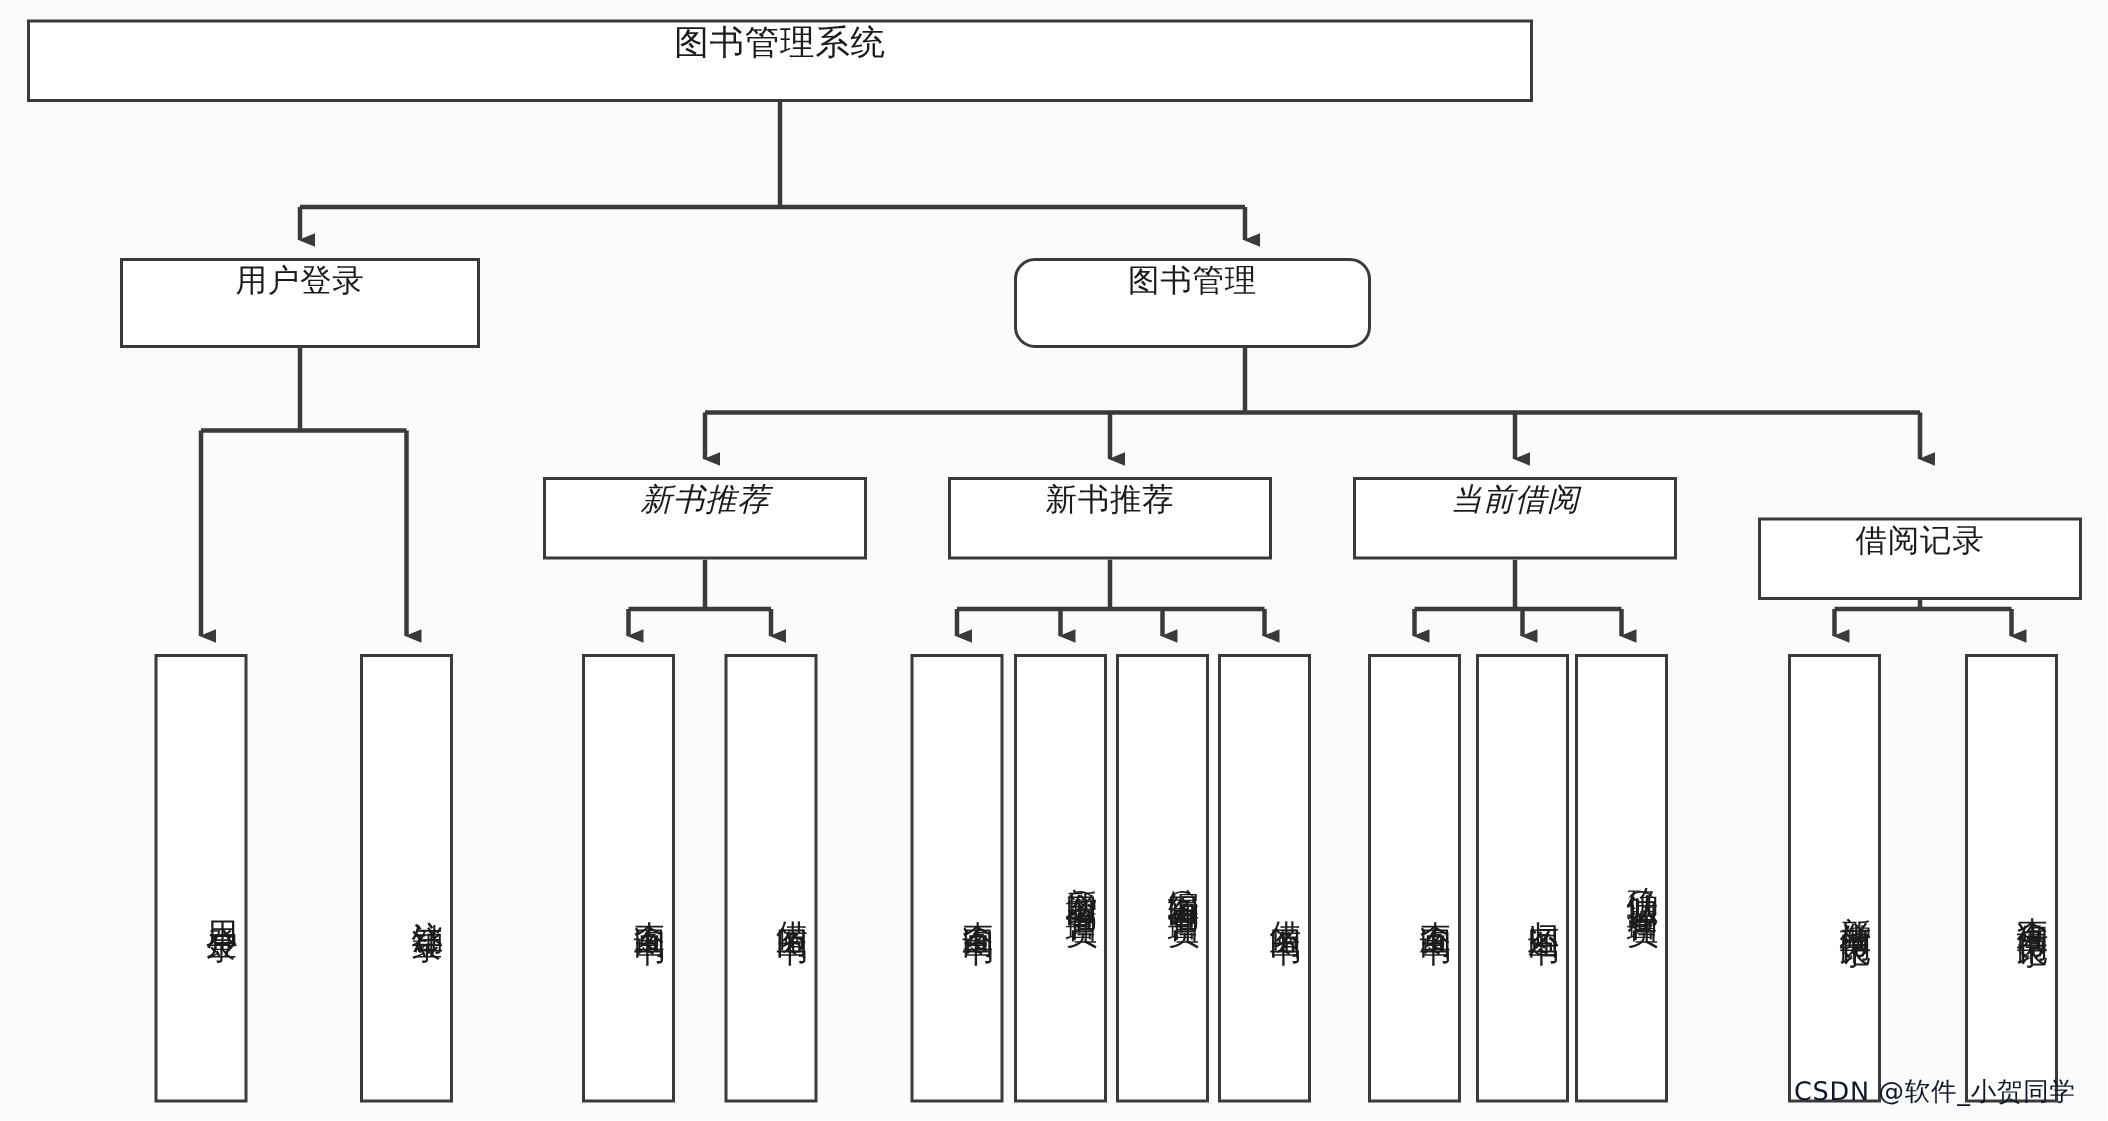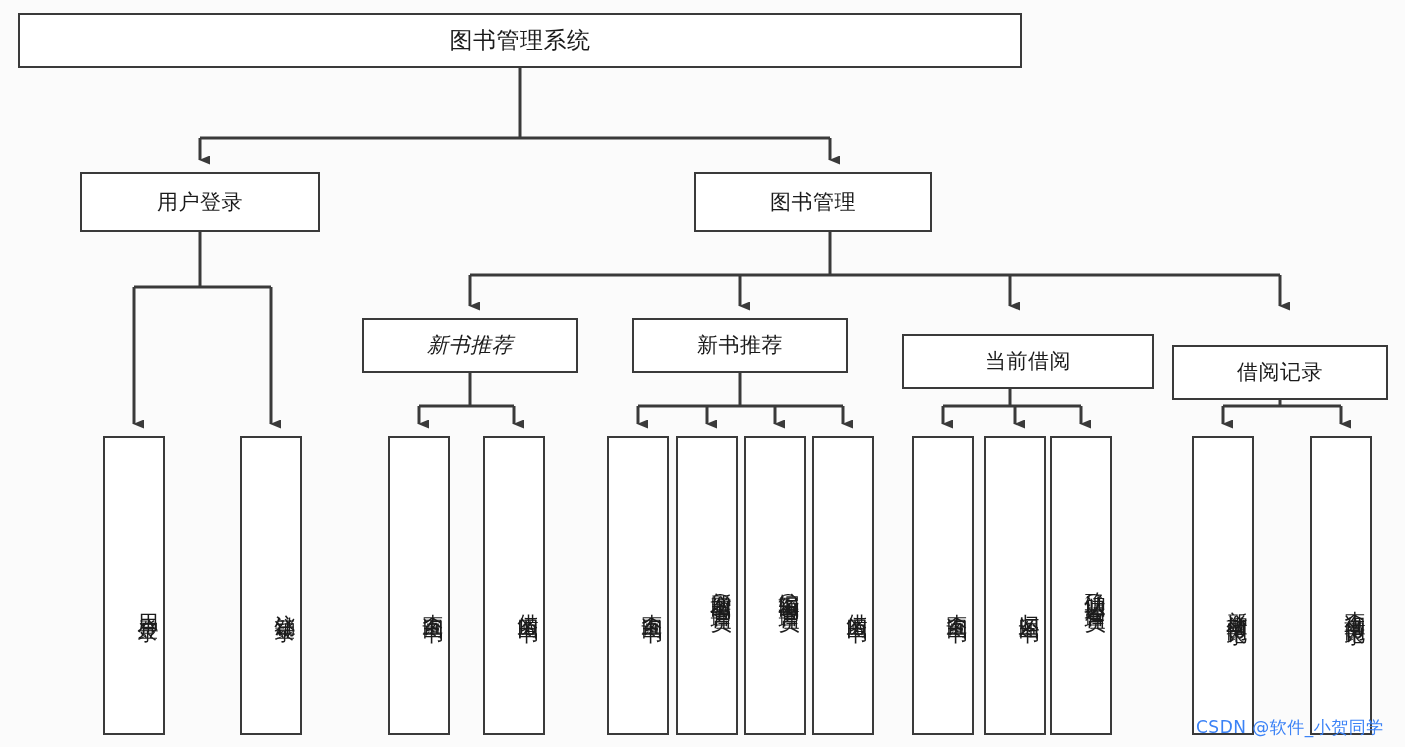--- a/index.html
+++ b/index.html
@@ -24,21 +24,21 @@
     width: 1405px;
     height: 747px;
     pointer-events: none;
   }
   .node {
     position: absolute;
     box-sizing: border-box;
     border: 2px solid #3a3a3a;
     background: #ffffff;
     display: flex;
-    align-items: center;
+    align-items: flex-start;
     justify-content: center;
     color: #1b1b1b;
     font-size: 21px;
     letter-spacing: 0.5px;
     line-height: 1.25;
   }
   .node.root {
     font-size: 23px;
   }
   .node.leaf {
@@ -54,21 +54,21 @@
   .node.leaf.tall-text {
     padding-top: 6px;
   }
   .node.leaf .vtext {
     writing-mode: vertical-rl;
     text-orientation: upright;
     white-space: nowrap;
   }
   .watermark {
     position: absolute;
-    color: #3b82f6;
+    color: #0f172a;
     font-size: 17px;
     white-space: nowrap;
     letter-spacing: 0.5px;
   }
 </style>
 </head>
 <body>
 
 <div id="canvas">
 
@@ -127,31 +127,31 @@
     </g>
   </svg>
 
   <div class="node root" style="left:18px; top:13px; width:1004px; height:55px;">
     <span>图书管理系统</span>
   </div>
 
   <div class="node" style="left:80px; top:172px; width:240px; height:60px;">
     <span>用户登录</span>
   </div>
-  <div class="node" style="left:694px; top:172px; width:238px; height:60px;">
+  <div class="node" style="left:676px; top:172px; width:238px; height:60px;border-radius:14px;">
     <span>图书管理</span>
   </div>
 
   <div class="node" style="left:362px; top:318px; width:216px; height:55px;font-style:italic;">
     <span>新书推荐</span>
   </div>
   <div class="node" style="left:632px; top:318px; width:216px; height:55px;">
     <span>新书推荐</span>
   </div>
-  <div class="node" style="left:902px; top:334px; width:252px; height:55px;">
+  <div class="node" style="left:902px; top:318px; width:216px; height:55px;font-style:italic;">
     <span>当前借阅</span>
   </div>
   <div class="node" style="left:1172px; top:318px; width:216px; height:55px;margin-top:27px;">
     <span>借阅记录</span>
   </div>
 
   <div class="node leaf" style="left:103px; top:436px; width:62px; height:299px;">
     <span class="vtext">用户登录</span>
   </div>
   <div class="node leaf" style="left:240px; top:436px; width:62px; height:299px;">

